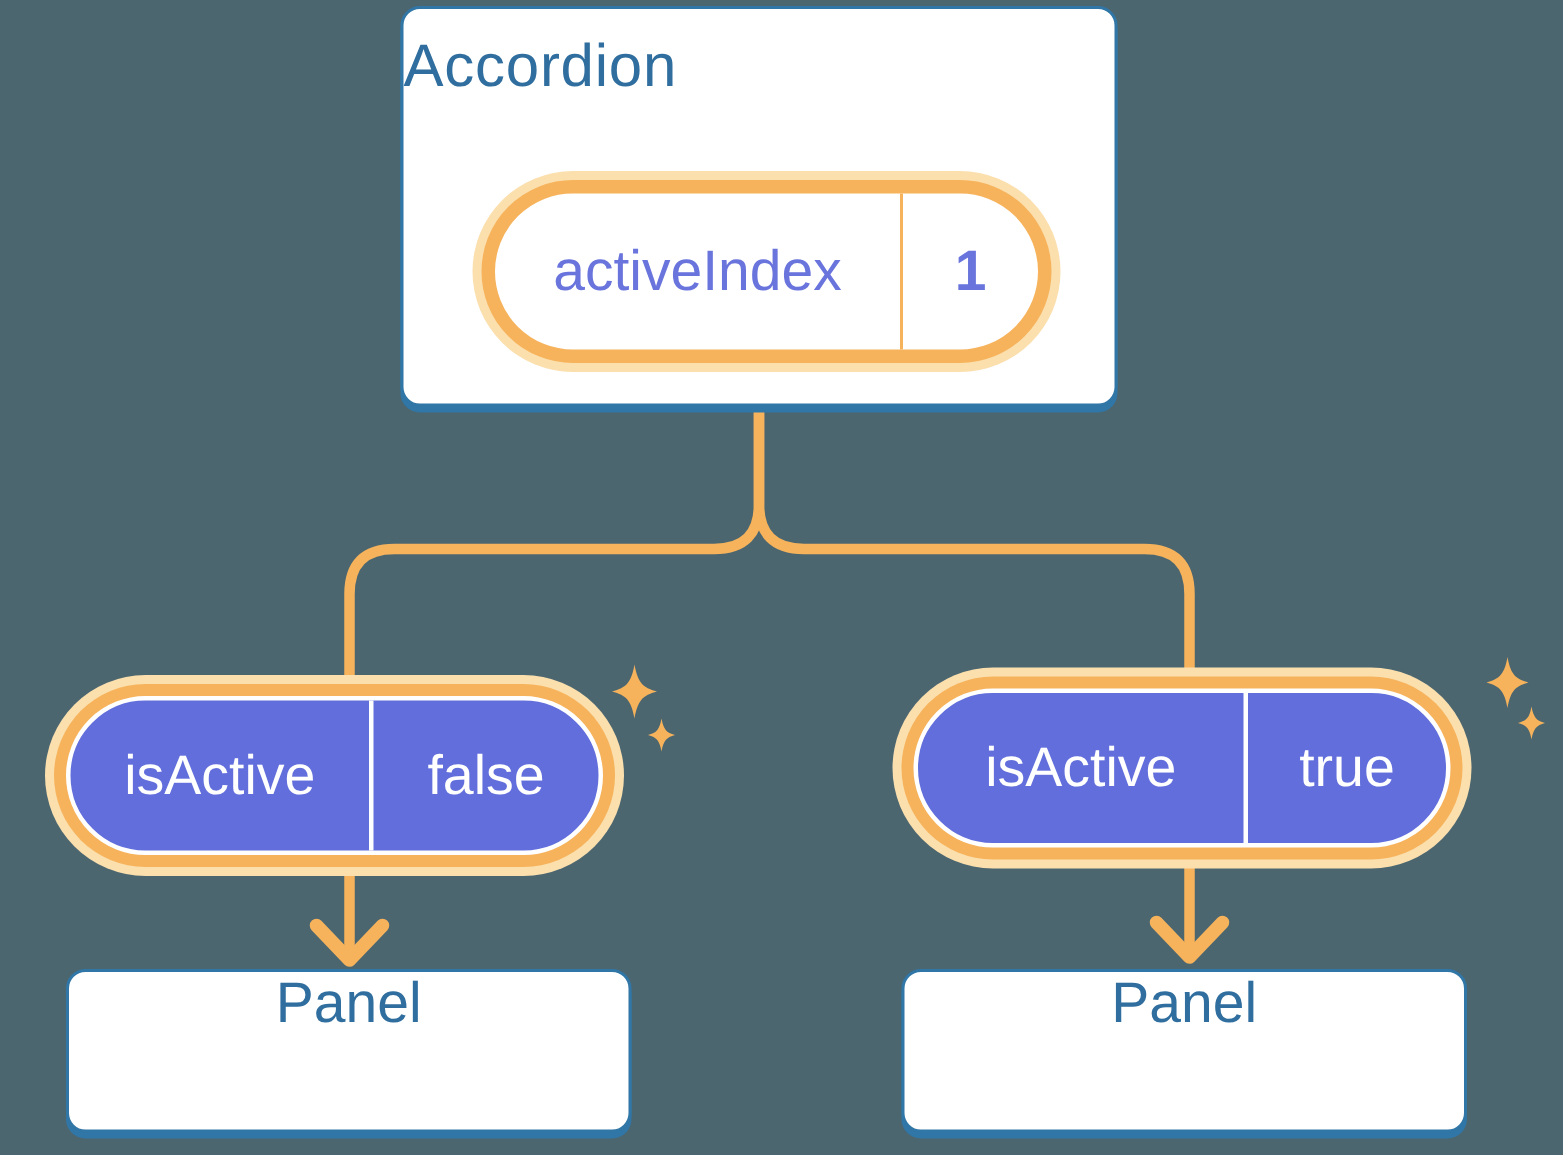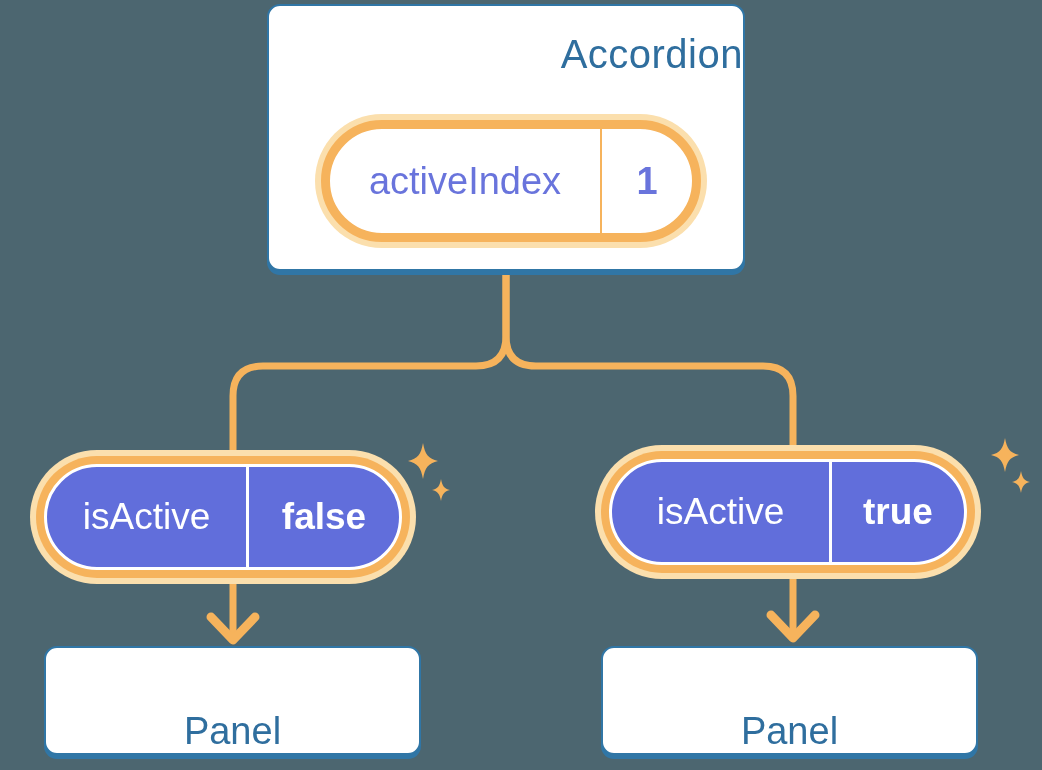--- a/index.html
+++ b/index.html
@@ -15,26 +15,26 @@
 
   .card {
     position:absolute; z-index:2; box-sizing:border-box;
     background: var(--white);
     border: 2.5px solid var(--blue-border);
     border-radius: 13px;
     box-shadow: 0 4px 0 var(--blue-border);
   }
   #accordion-card { left:267px; top:4px; width:478px; height:267px; }
   .card-title {
-    margin-top:26px; text-align:right;
+    margin-top:16px; text-align:left;
     font-size:40px; font-weight:500; letter-spacing:0.5px;
     color: var(--blue-text);
   }
 
-  .panel-card { display:flex; align-items:flex-end; justify-content:center; }
+  .panel-card { display:flex; align-items:flex-start; justify-content:center; }
   #panel-left  { left:44px;  top:646px; width:377px; height:109px; }
   #panel-right { left:601px; top:646px; width:377px; height:109px; }
   .panel-title { font-size:38px; font-weight:500; color: var(--blue-text); }
 
   .pill {
     position:absolute; z-index:3; box-sizing:border-box;
     display:flex; align-items:stretch;
     border-radius:999px;
   }
   .pill .cell { display:flex; align-items:center; justify-content:center; white-space:nowrap; }
@@ -56,21 +56,21 @@
     background: var(--purple);
     border: 3px solid var(--white);
     box-shadow: 0 0 0 8px var(--orange), 0 0 0 14px var(--orange-halo);
     color: var(--white);
     font-size:37px;
   }
   #prop-pill-left  { left:44px;  top:464px; width:358px; height:106px; }
   #prop-pill-right { left:609px; top:459px; width:358px; height:106px; }
   #prop-pill-left  .cell-label { width:199px; }
   #prop-pill-right .cell-label { width:217px; }
-  .prop-pill .cell-value { flex:1; border-left:3px solid var(--white); font-weight:700; }
+  .prop-pill .cell-value { flex:1; border-left:3px solid var(--white); font-weight:400; }
 </style>
 </head>
 <body>
 
 <div class="stage">
 
   <svg class="overlay" width="1042" height="770" viewBox="0 0 1042 770">
 
     <path class="connector" d="M506 271 L506 336 Q506 366 476 366 L263 366 Q233 366 233 396 L233 640"></path>
     <path class="connector" d="M506 271 L506 336 Q506 366 536 366 L763 366 Q793 366 793 396 L793 638"></path>

